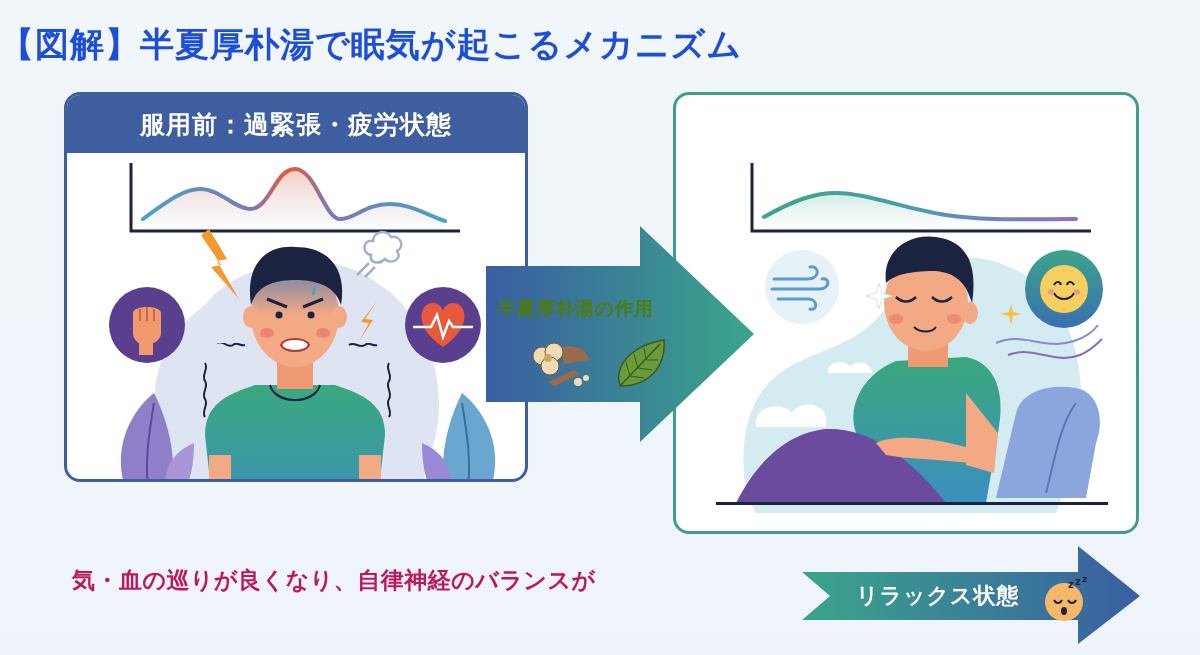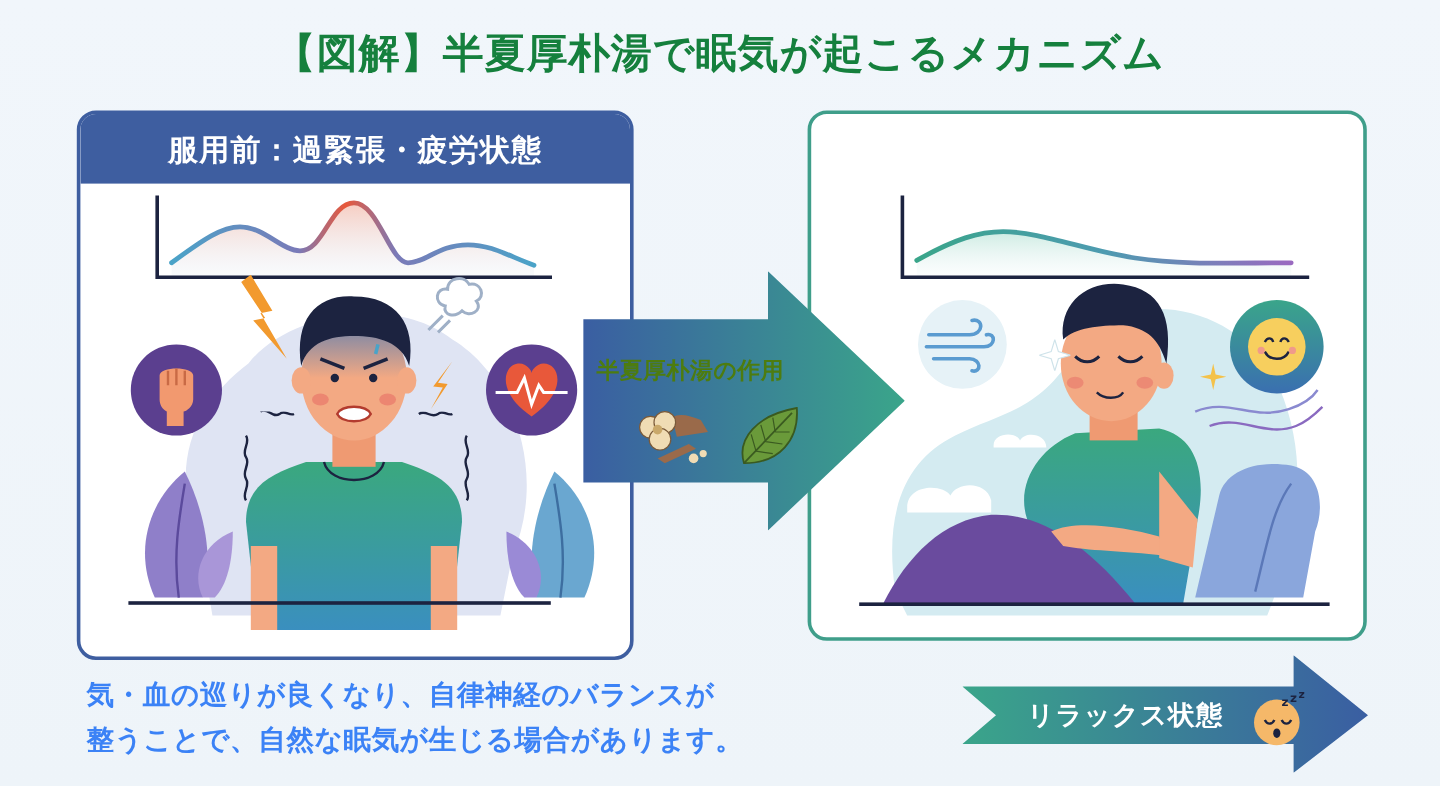--- a/index.html
+++ b/index.html
@@ -5,44 +5,44 @@
   * { box-sizing: border-box; margin: 0; padding: 0; }
   html, body { width: 1200px; height: 655px; overflow: hidden; }
   body {
     background: linear-gradient(180deg, #f1f6fb 0%, #eef4f9 100%);
     font-family: "DejaVu Sans", "Liberation Sans", sans-serif;
     position: relative;
     color: #1c2340;
   }
   .title {
     position: absolute; left: 0; right: 0; top: 22px;
-    text-align: center; font-size: 34px; font-weight: bold;
-    color: #15803d; letter-spacing: 1px;
+    font-size: 34px; font-weight: bold;
+    color: #1d4ed8; letter-spacing: 1px;
   }
   .panel {
     position: absolute; background: #fff; border-radius: 16px; overflow: hidden;
   }
-  .panel-left { left: 64px; top: 92px; width: 464px; height: 458px; border: 3px solid #3e5ea0; }
+  .panel-left { left: 64px; top: 92px; width: 464px; height: 390px; border: 3px solid #3e5ea0; }
   .panel-right { left: 673px; top: 92px; width: 466px; height: 442px; border: 3px solid #3f9e8a; }
   .panel-header {
     height: 58px; display: flex; align-items: center; justify-content: center;
     color: #fff; font-size: 25px; font-weight: bold; letter-spacing: 1px;
   }
   .panel-left .panel-header { background: #3e5ea0; }
   .panel-right .panel-header { background: #3aa08a; }
   .panel-body { position: absolute; left: 0; top: 58px; right: 0; bottom: 0; }
   svg { display: block; }
   .mid-arrow { position: absolute; left: 486px; top: 226px; width: 268px; height: 216px; }
   .mid-label {
     position: absolute; left: 497px; top: 296px; color: #4d7c0f;
     font-size: 19px; font-weight: bold; letter-spacing: 0.5px;
   }
   .caption {
     position: absolute; left: 72px; top: 562px;
-    font-size: 23px; font-weight: bold; line-height: 37px; color: #3b82f6;
+    font-size: 23px; font-weight: bold; line-height: 37px; color: #be185d;
     letter-spacing: 0.5px;
   }
   .result-arrow { position: absolute; left: 802px; top: 546px; width: 340px; height: 98px; }
   .result-label {
     position: absolute; left: 856px; top: 581px; color: #fff;
     font-size: 22px; font-weight: bold; letter-spacing: 1px;
   }
   .abs { position: absolute; }
 </style>
 </head>
@@ -270,21 +270,20 @@
   <circle cx="62" cy="40" r="3" fill="#f0dcb4"></circle>
 </svg>
 <svg class="abs" style="left:614px;top:336px" width="56" height="56" viewBox="0 0 56 56">
   <path d="M6 50 C0 30,16 10,50 4 C52 30,36 50,6 50 Z" fill="#6a9a3a" stroke="#3a5a20" stroke-width="1.5"></path>
   <path d="M6 50 L46 8" stroke="#3a5a20" stroke-width="1.5"></path>
   <path d="M16 40 L12 26 M24 32 L20 18 M32 24 L30 12 M16 40 L30 42 M24 32 L38 34 M32 24 L44 24" stroke="#3a5a20" stroke-width="1"></path>
 </svg>
 
 <div class="caption">
   <div>気・血の巡りが良くなり、自律神経のバランスが</div>
-  <div>整うことで、自然な眠気が生じる場合があります。</div>
 </div>
 
 <svg class="result-arrow" viewBox="0 0 340 98">
   <defs>
     <linearGradient id="ra" x1="0" x2="1" y1="0" y2="0">
       <stop offset="0" stop-color="#3aa58a"></stop>
       <stop offset="1" stop-color="#3a5ea2"></stop>
     </linearGradient>
   </defs>
   <path d="M0 26 L276 26 L276 0 L338 50 L276 98 L276 74 L0 74 L28 50 Z" fill="url(#ra)"></path>

